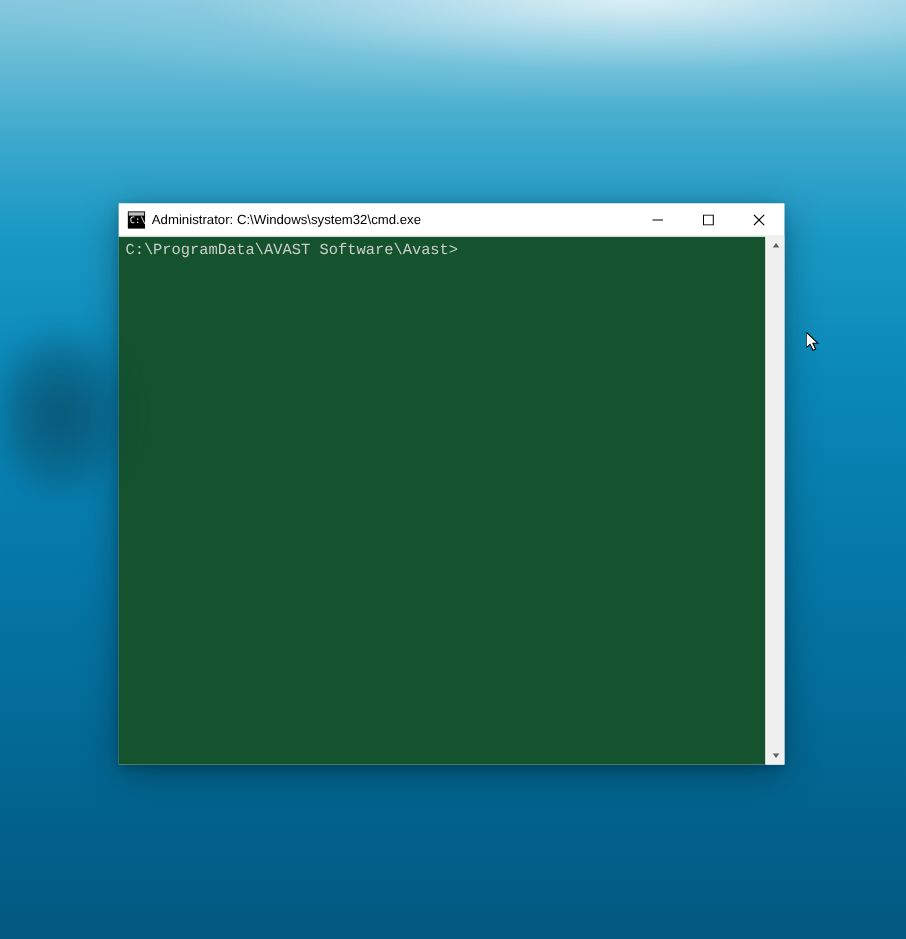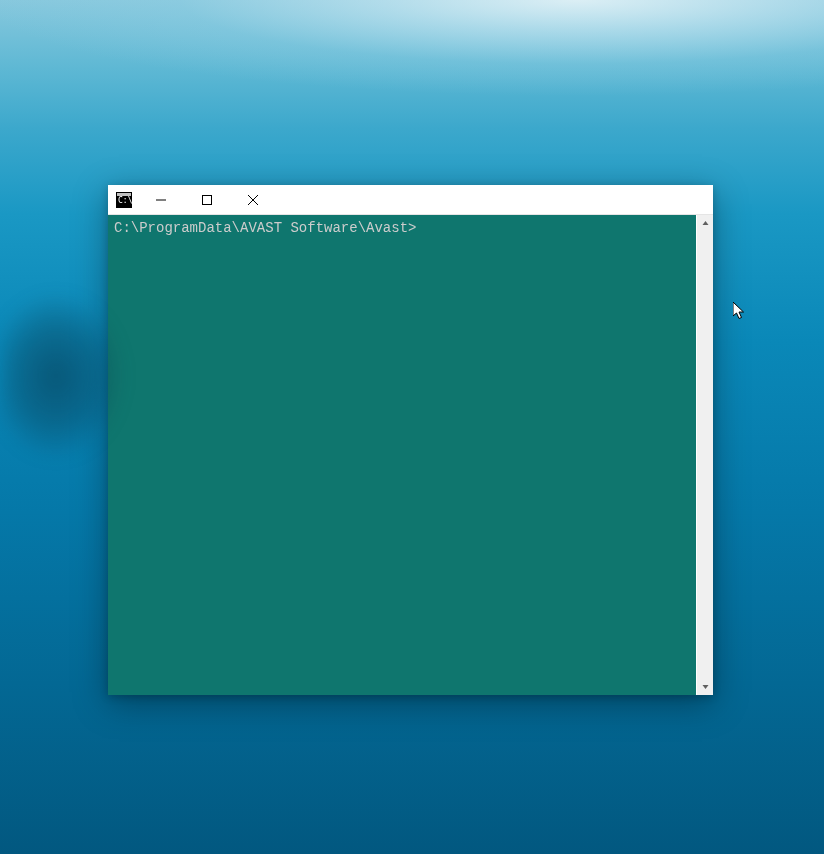--- a/index.html
+++ b/index.html
@@ -125,21 +125,21 @@
       height: 10px;
     }
     
     .window-body {
       display: flex;
       height: 480px;
     }
     
     .terminal {
       flex: 1;
-      background: #0f766e;
+      background: #14532d;
       padding: 4px 6px;
       font-family: Consolas, "Courier New", monospace;
       font-size: 14px;
       line-height: 1.3;
       color: #cccccc;
       overflow: hidden;
     }
     
     .terminal-line {
       white-space: pre;
@@ -191,20 +191,21 @@
   <div class="window">
 
     <div class="titlebar">
       <div class="titlebar-icon">
         <svg viewBox="0 0 16 16">
           <rect x="0" y="0" width="16" height="16" fill="#000000"></rect>
           <rect x="1" y="1" width="14" height="3" fill="#c0c0c0"></rect>
           <text x="2" y="11" font-size="8" fill="#ffffff" font-family="monospace">C:\</text>
         </svg>
       </div>
+      <div class="titlebar-title">Administrator: C:\Windows\system32\cmd.exe</div>
       <div class="window-controls">
         <button class="window-control">
           <svg viewBox="0 0 10 10">
               <line x1="0" y1="5" x2="10" y2="5" stroke="#000" stroke-width="1"></line>
             </svg>
         </button>
         <button class="window-control">
           <svg viewBox="0 0 10 10">
               <rect x="0.5" y="0.5" width="9" height="9" fill="none" stroke="#000" stroke-width="1"></rect>
             </svg>

